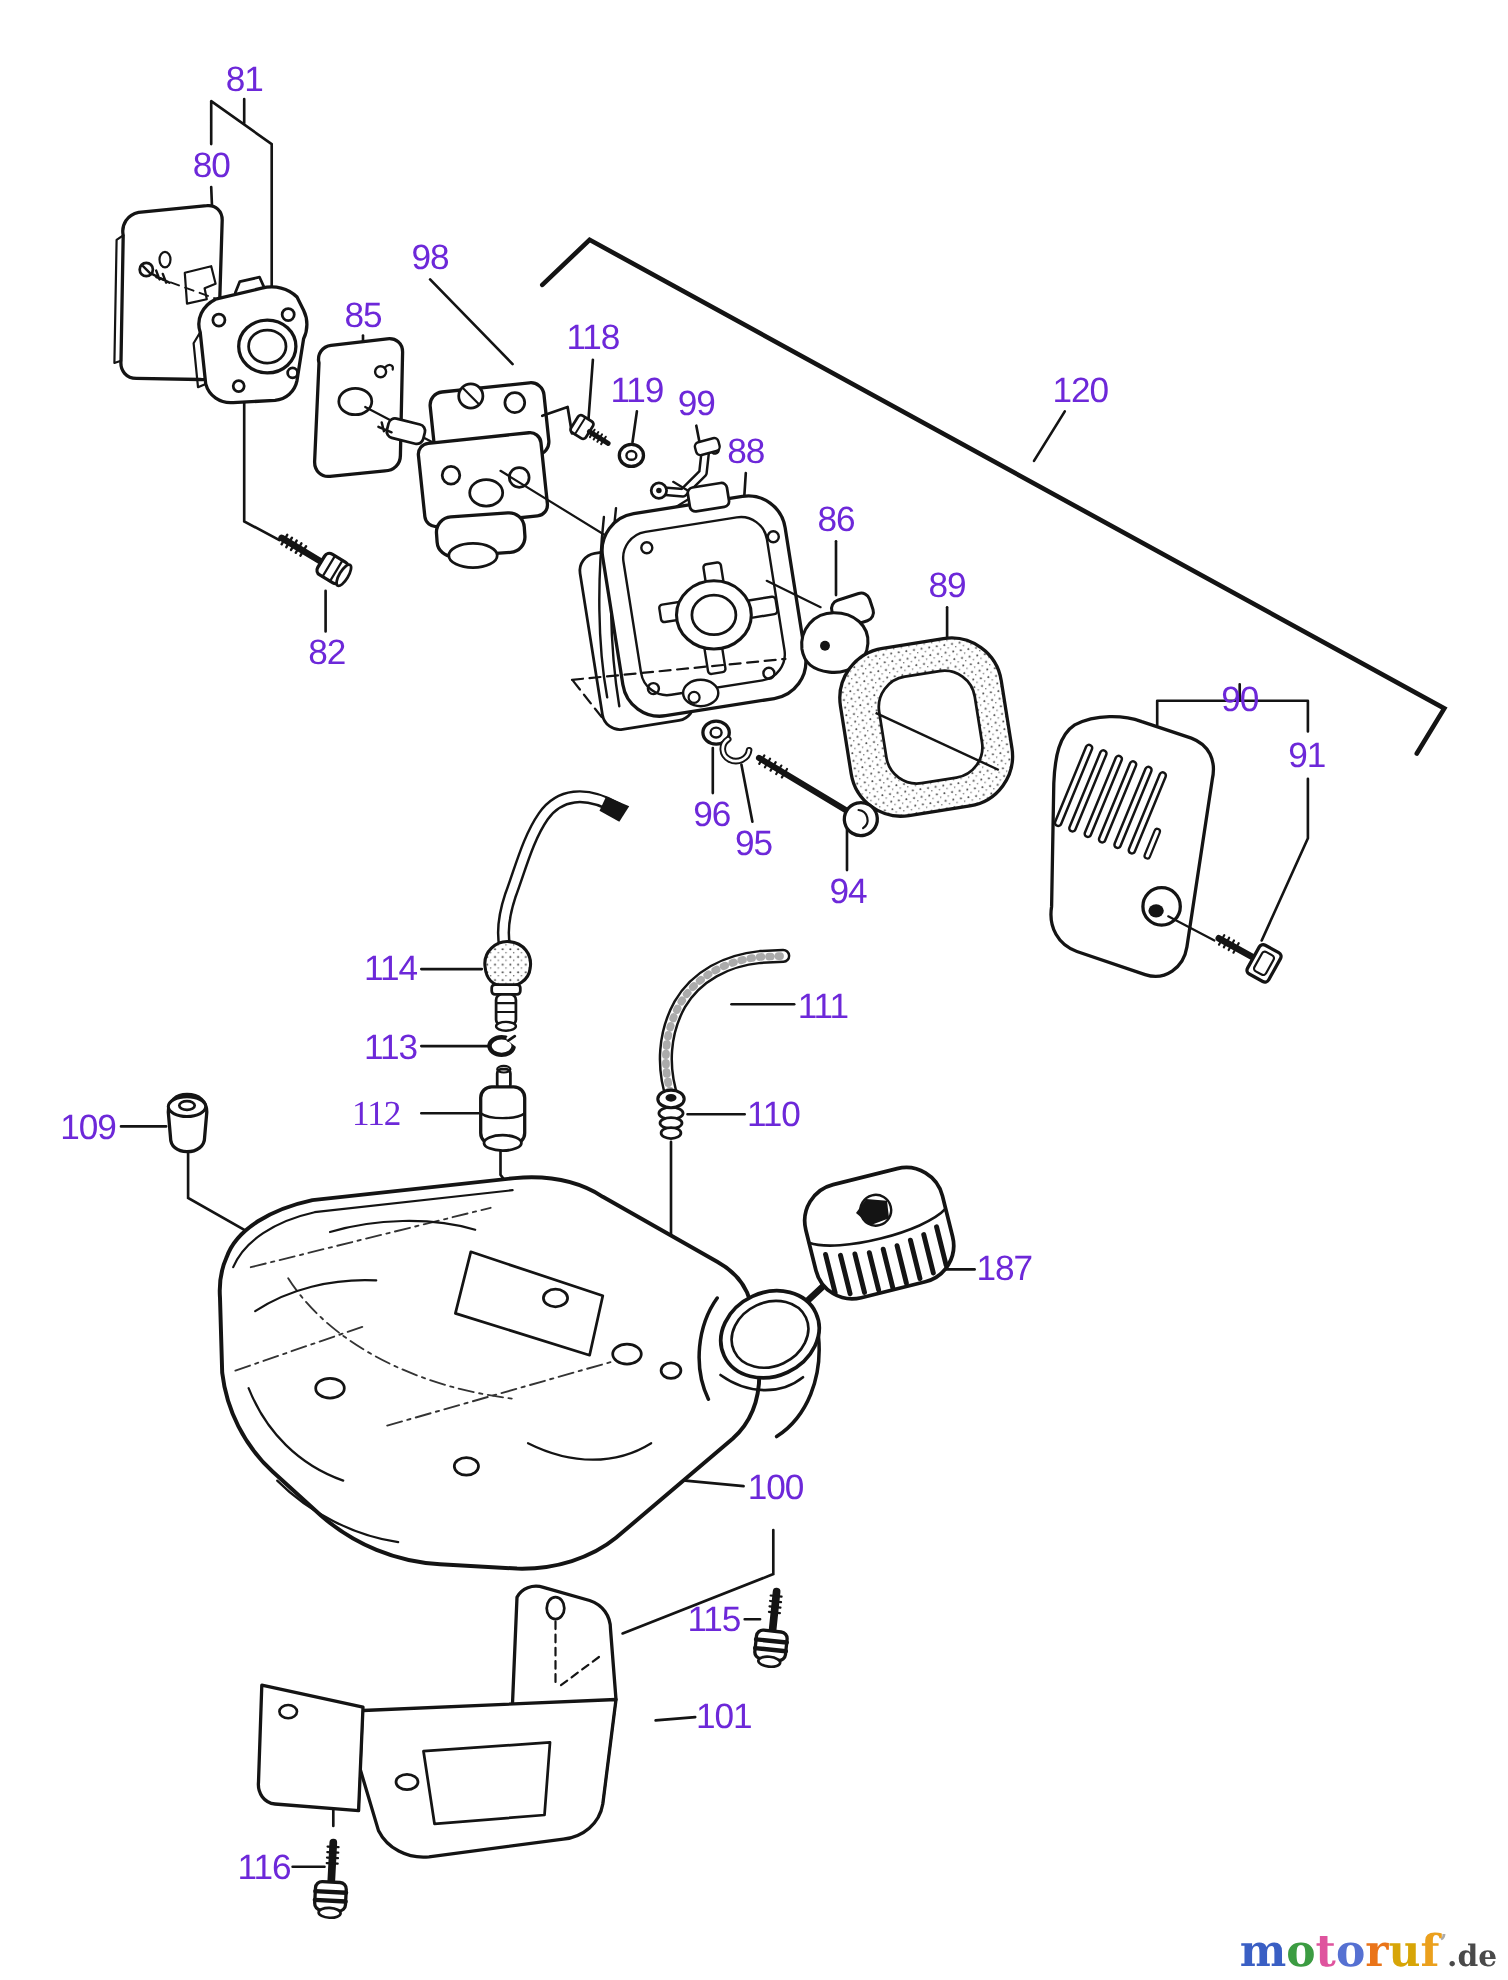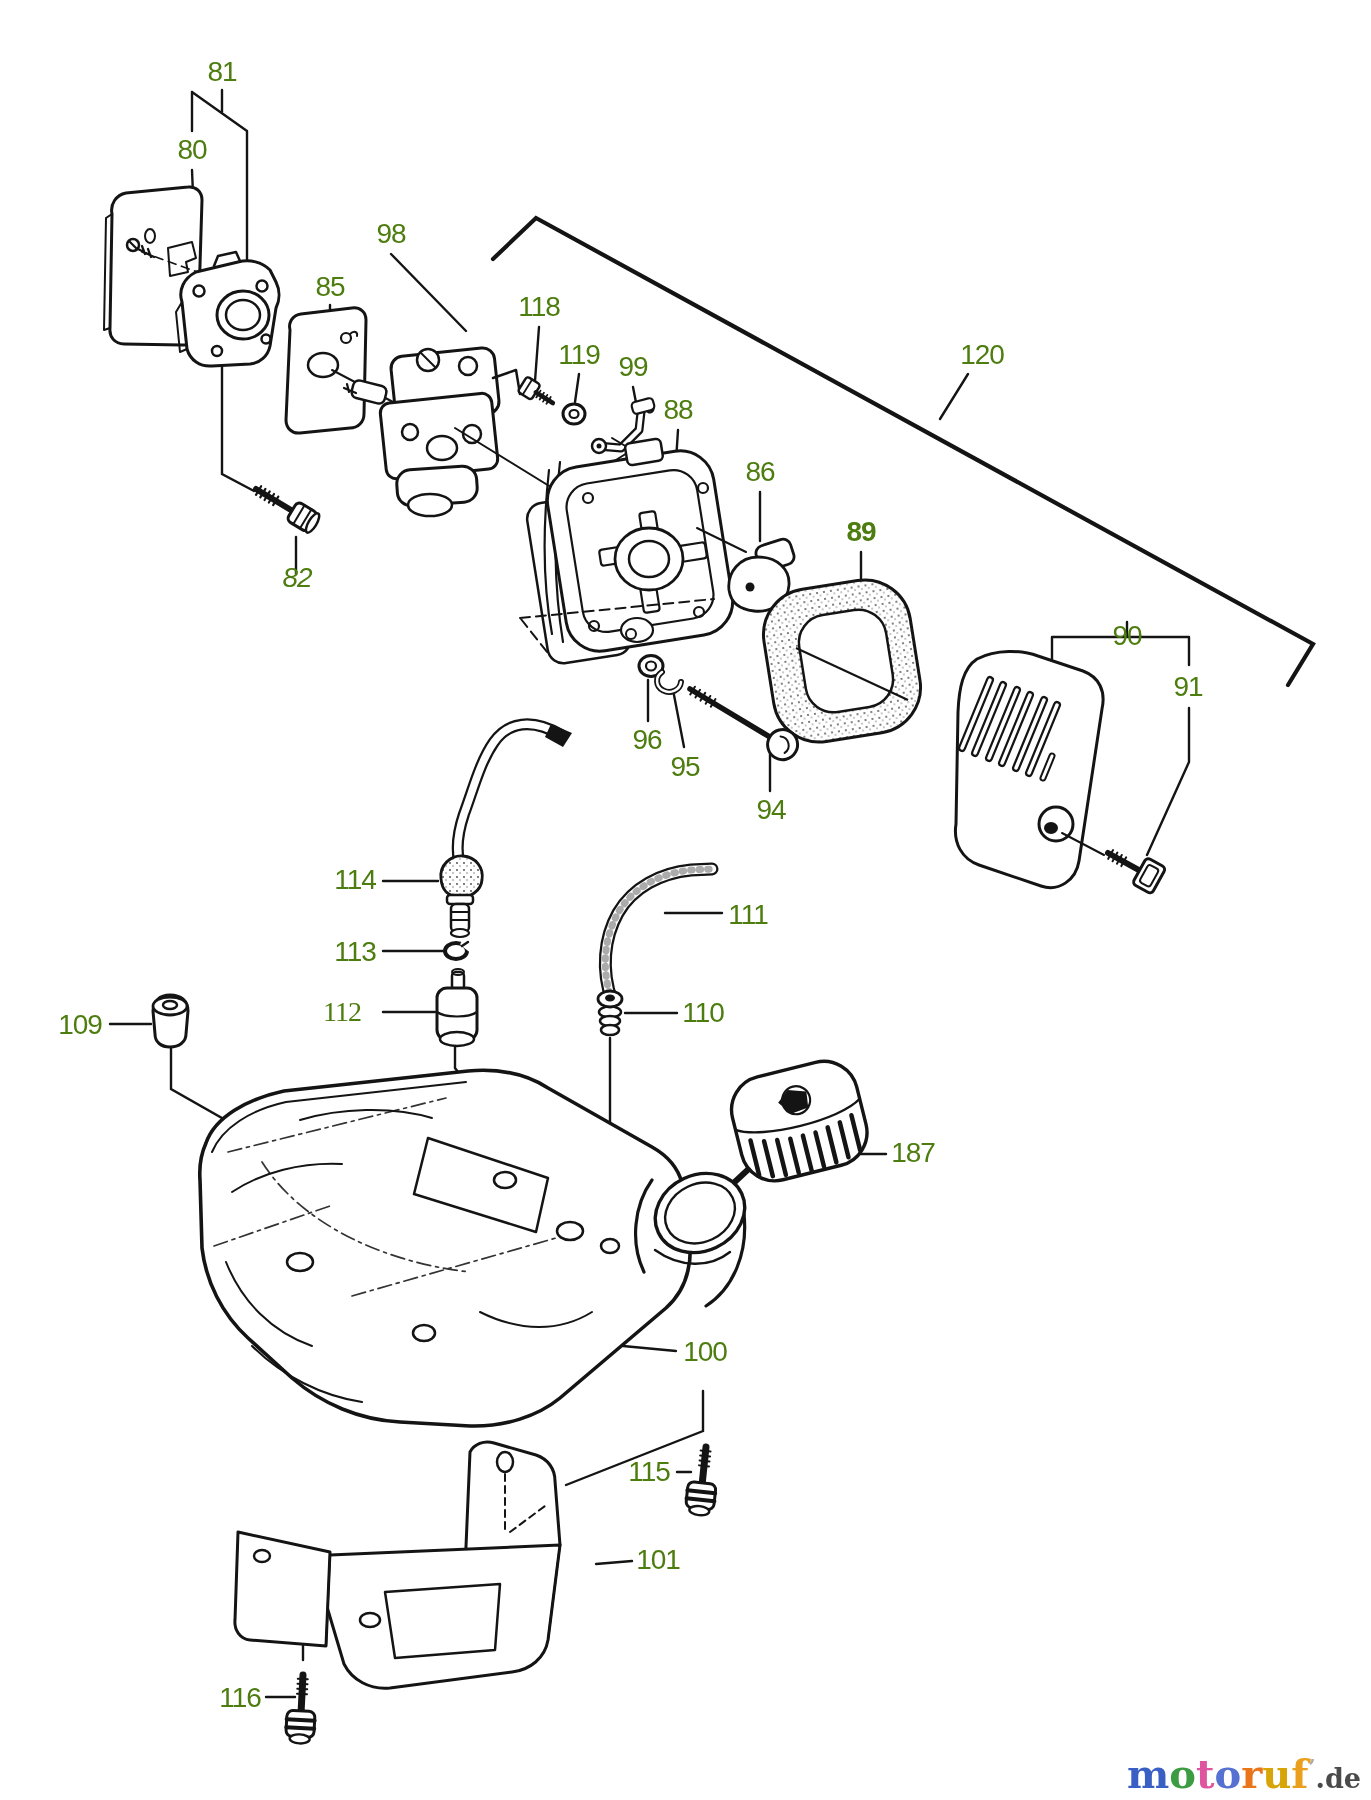--- a/index.html
+++ b/index.html
@@ -1,20 +1,20 @@
 <!DOCTYPE html>
 <html><head>
 <meta charset="utf-8">
 <style>
   html,body{margin:0;padding:0;background:#fff;}
   .stage{position:relative;width:1371px;height:1800px;background:#fff;overflow:hidden;
          font-family:"Liberation Sans",sans-serif;}
   .stage svg{position:absolute;left:0;top:0;}
   .callouts{position:absolute;left:0;top:0;width:100%;height:100%;pointer-events:none;}
-  .callout{position:absolute;transform:translate(-50%,-50%);font-size:28px;color:#4d7c0f;
+  .callout{position:absolute;transform:translate(-50%,-50%);font-size:32px;color:#6d28d9;
            font-family:"Liberation Sans",sans-serif;letter-spacing:-1px;white-space:nowrap;}
   .watermark{position:absolute;right:10px;bottom:6px;display:flex;align-items:baseline;
              font-family:"DejaVu Serif",serif;font-weight:700;}
   .watermark .ltr{font-size:40px;line-height:1;}
   .watermark .tick{font-size:20px;color:#aaa;transform:translateY(-14px);}
   .watermark .suffix{font-size:27px;color:#4a4a4a;}
 </style>
 </head>
 <body>
 
@@ -353,25 +353,25 @@
     <rect x="-14" y="36" width="28" height="26" rx="6" fill="#fff" stroke-width="3"></rect>
     <path d="M-14,45 H14 M-14,53 H14" stroke-width="4"></path>
     <ellipse cx="0" cy="64" rx="10" ry="4.5" fill="#fff" stroke-width="2.4"></ellipse>
   </g>
 </g>
 </svg>
 
 <div class="callouts">
   <div class="callout" style="left: 192px; top: 150px;">80</div>
   <div class="callout" style="left: 222px; top: 72px;">81</div>
-  <div class="callout" style="left: 297px; top: 578px; font-style: italic;">82</div>
+  <div class="callout" style="left: 297px; top: 593px;">82</div>
   <div class="callout" style="left: 330px; top: 287px;">85</div>
   <div class="callout" style="left: 760px; top: 472px;">86</div>
   <div class="callout" style="left: 678px; top: 410px;">88</div>
-  <div class="callout" style="left: 861px; top: 532px; font-weight: bold;">89</div>
+  <div class="callout" style="left: 861px; top: 532px;">89</div>
   <div class="callout" style="left: 1127px; top: 636px;">90</div>
   <div class="callout" style="left: 1188px; top: 687px;">91</div>
   <div class="callout" style="left: 771px; top: 810px;">94</div>
   <div class="callout" style="left: 685px; top: 767px;">95</div>
   <div class="callout" style="left: 647px; top: 740px;">96</div>
   <div class="callout" style="left: 391px; top: 234px;">98</div>
   <div class="callout" style="left: 633px; top: 367px;">99</div>
   <div class="callout" style="left: 705px; top: 1352px; text-align: right;">100</div>
   <div class="callout" style="left: 658px; top: 1560px;">101</div>
   <div class="callout" style="left: 80px; top: 1025px;">109</div>

